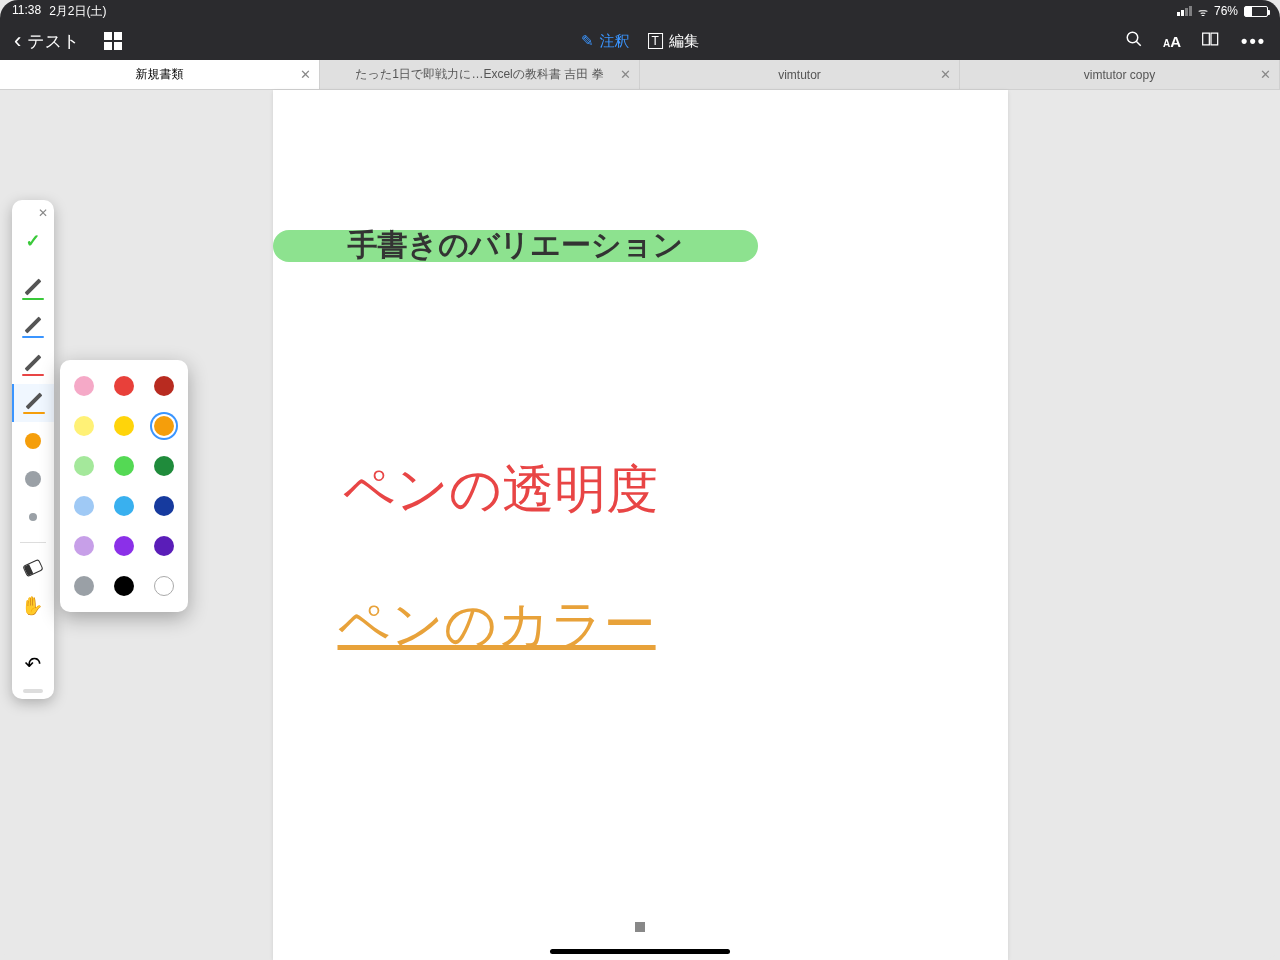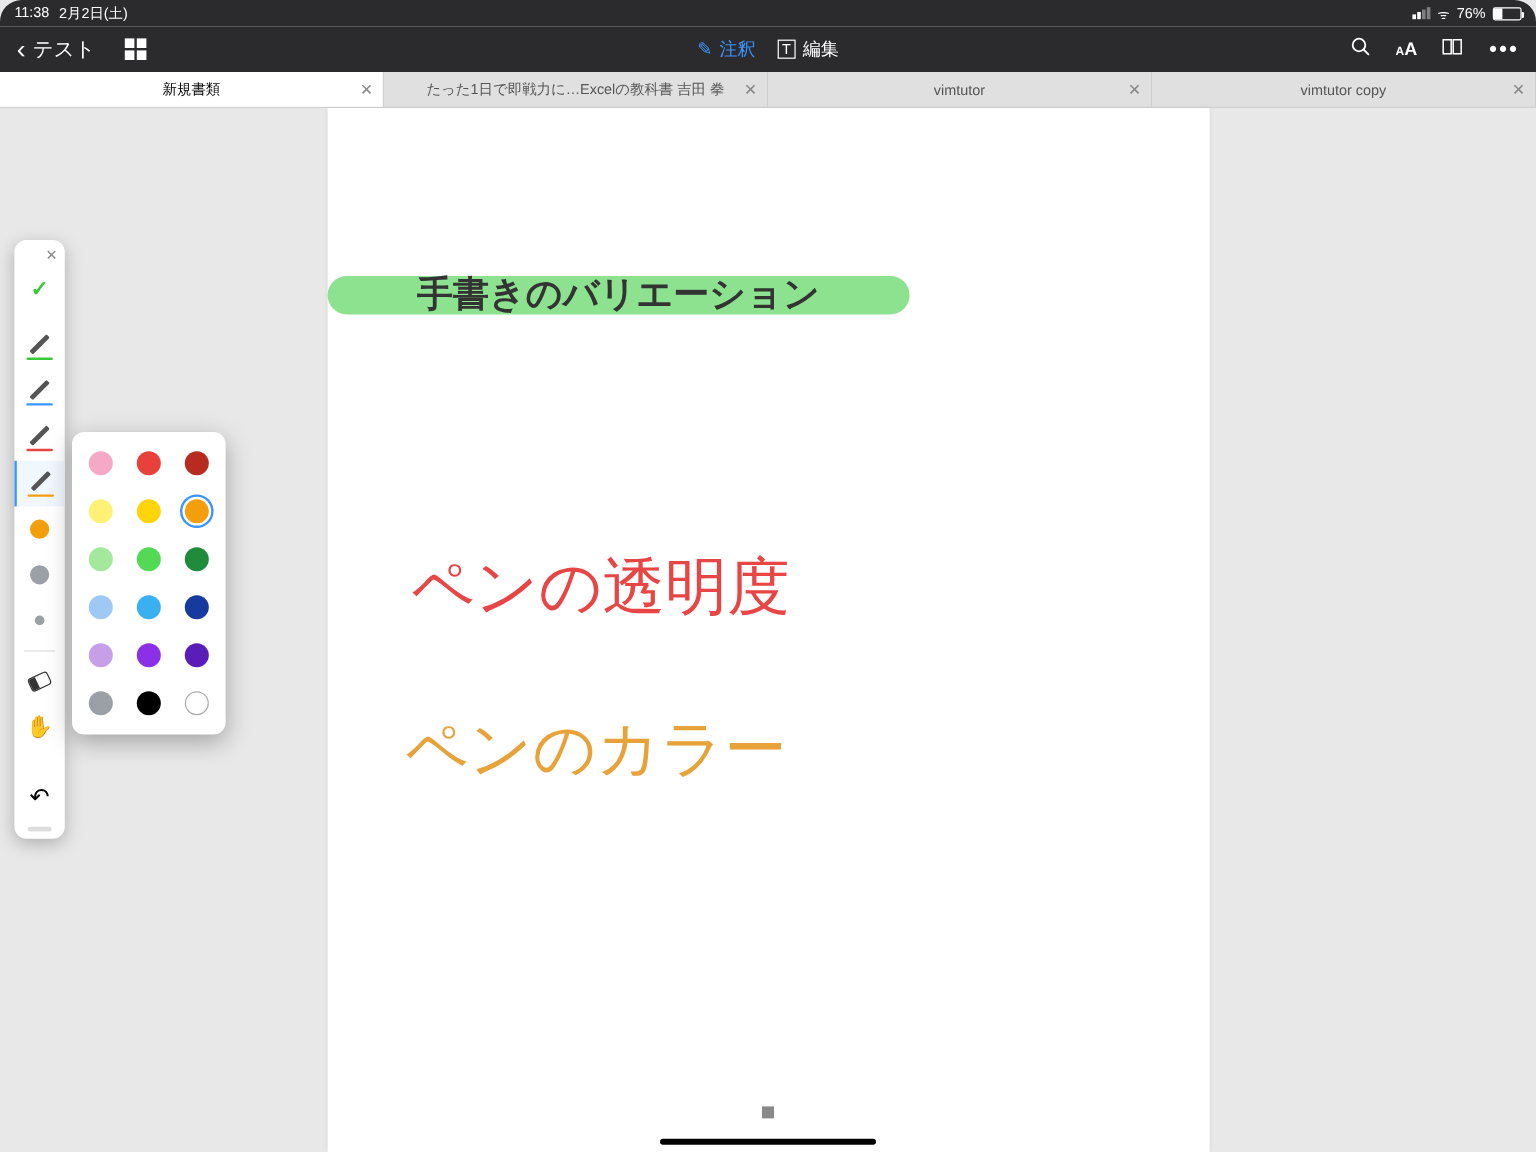--- a/index.html
+++ b/index.html
@@ -43,21 +43,21 @@
   
   .canvas-area { position: absolute; top: 90px; bottom: 0; left: 0; right: 0; background: #e8e8e8; display: flex; justify-content: center; text-align: right; }
   .page { width: 735px; background: #fff; box-shadow: 0 1px 4px rgba(0,0,0,.1); position: relative; }
 
   
   .highlight { position: absolute; left: 0px; top: 140px; width: 485px; height: 32px; background: #8de28f; border-radius: 16px; }
   .hw { position: absolute; font-weight: 600; white-space: nowrap;}
   .hw-title { left: 75px; top: 135px; font-size: 30px; color: #333; font-family: serif;}
   .hw-blue { left: 55px; top: 200px; font-size: 72px; color: #52b1eb; font-family: "Comic Sans MS", cursive; letter-spacing:4px; font-weight:800;}
   .hw-red { left: 70px; top: 365px; font-size: 52px; color: #e84545; font-family: cursive; font-weight:300;}
-  .hw-orange { left: 65px; top: 500px; font-size: 52px; color: #e8a23a; font-family: cursive; font-weight:300;}
+  .hw-orange { left: 65px; top: 500px; font-size: 52px; color: #e8a23a; font-family: cursive; font-weight:300;text-decoration:underline;}
 
   
   .pen-toolbar { position: absolute; left: 12px; top: 200px; width: 42px; background: #fff; border-radius: 10px; box-shadow: 0 4px 14px rgba(0,0,0,.25); display: flex; flex-direction: column; align-items: center; padding: 6px 0; }
   .pt-close { align-self: flex-end; font-size: 12px; color: #888; margin-right: 6px; margin-bottom:2px; cursor:pointer;}
   .pt-item { width: 42px; height: 38px; display: flex; flex-direction:column; align-items: center; justify-content: center; cursor: pointer; position:relative;}
   .pt-item.sel { border-left: 2px solid #3a95ff; background:#f0f7ff;}
   .check { color:#3ac93a; font-size:18px; font-weight:bold;}
   .pen-icon { width:18px; height:18px; position:relative;}
   .pen-stroke{position:absolute; width:20px; height:4px; background:#555; transform:rotate(-45deg); top:7px; left:-1px; border-radius:1px;}
   .pen-under{width:22px; height:2px; margin-top:2px; border-radius:1px;}

